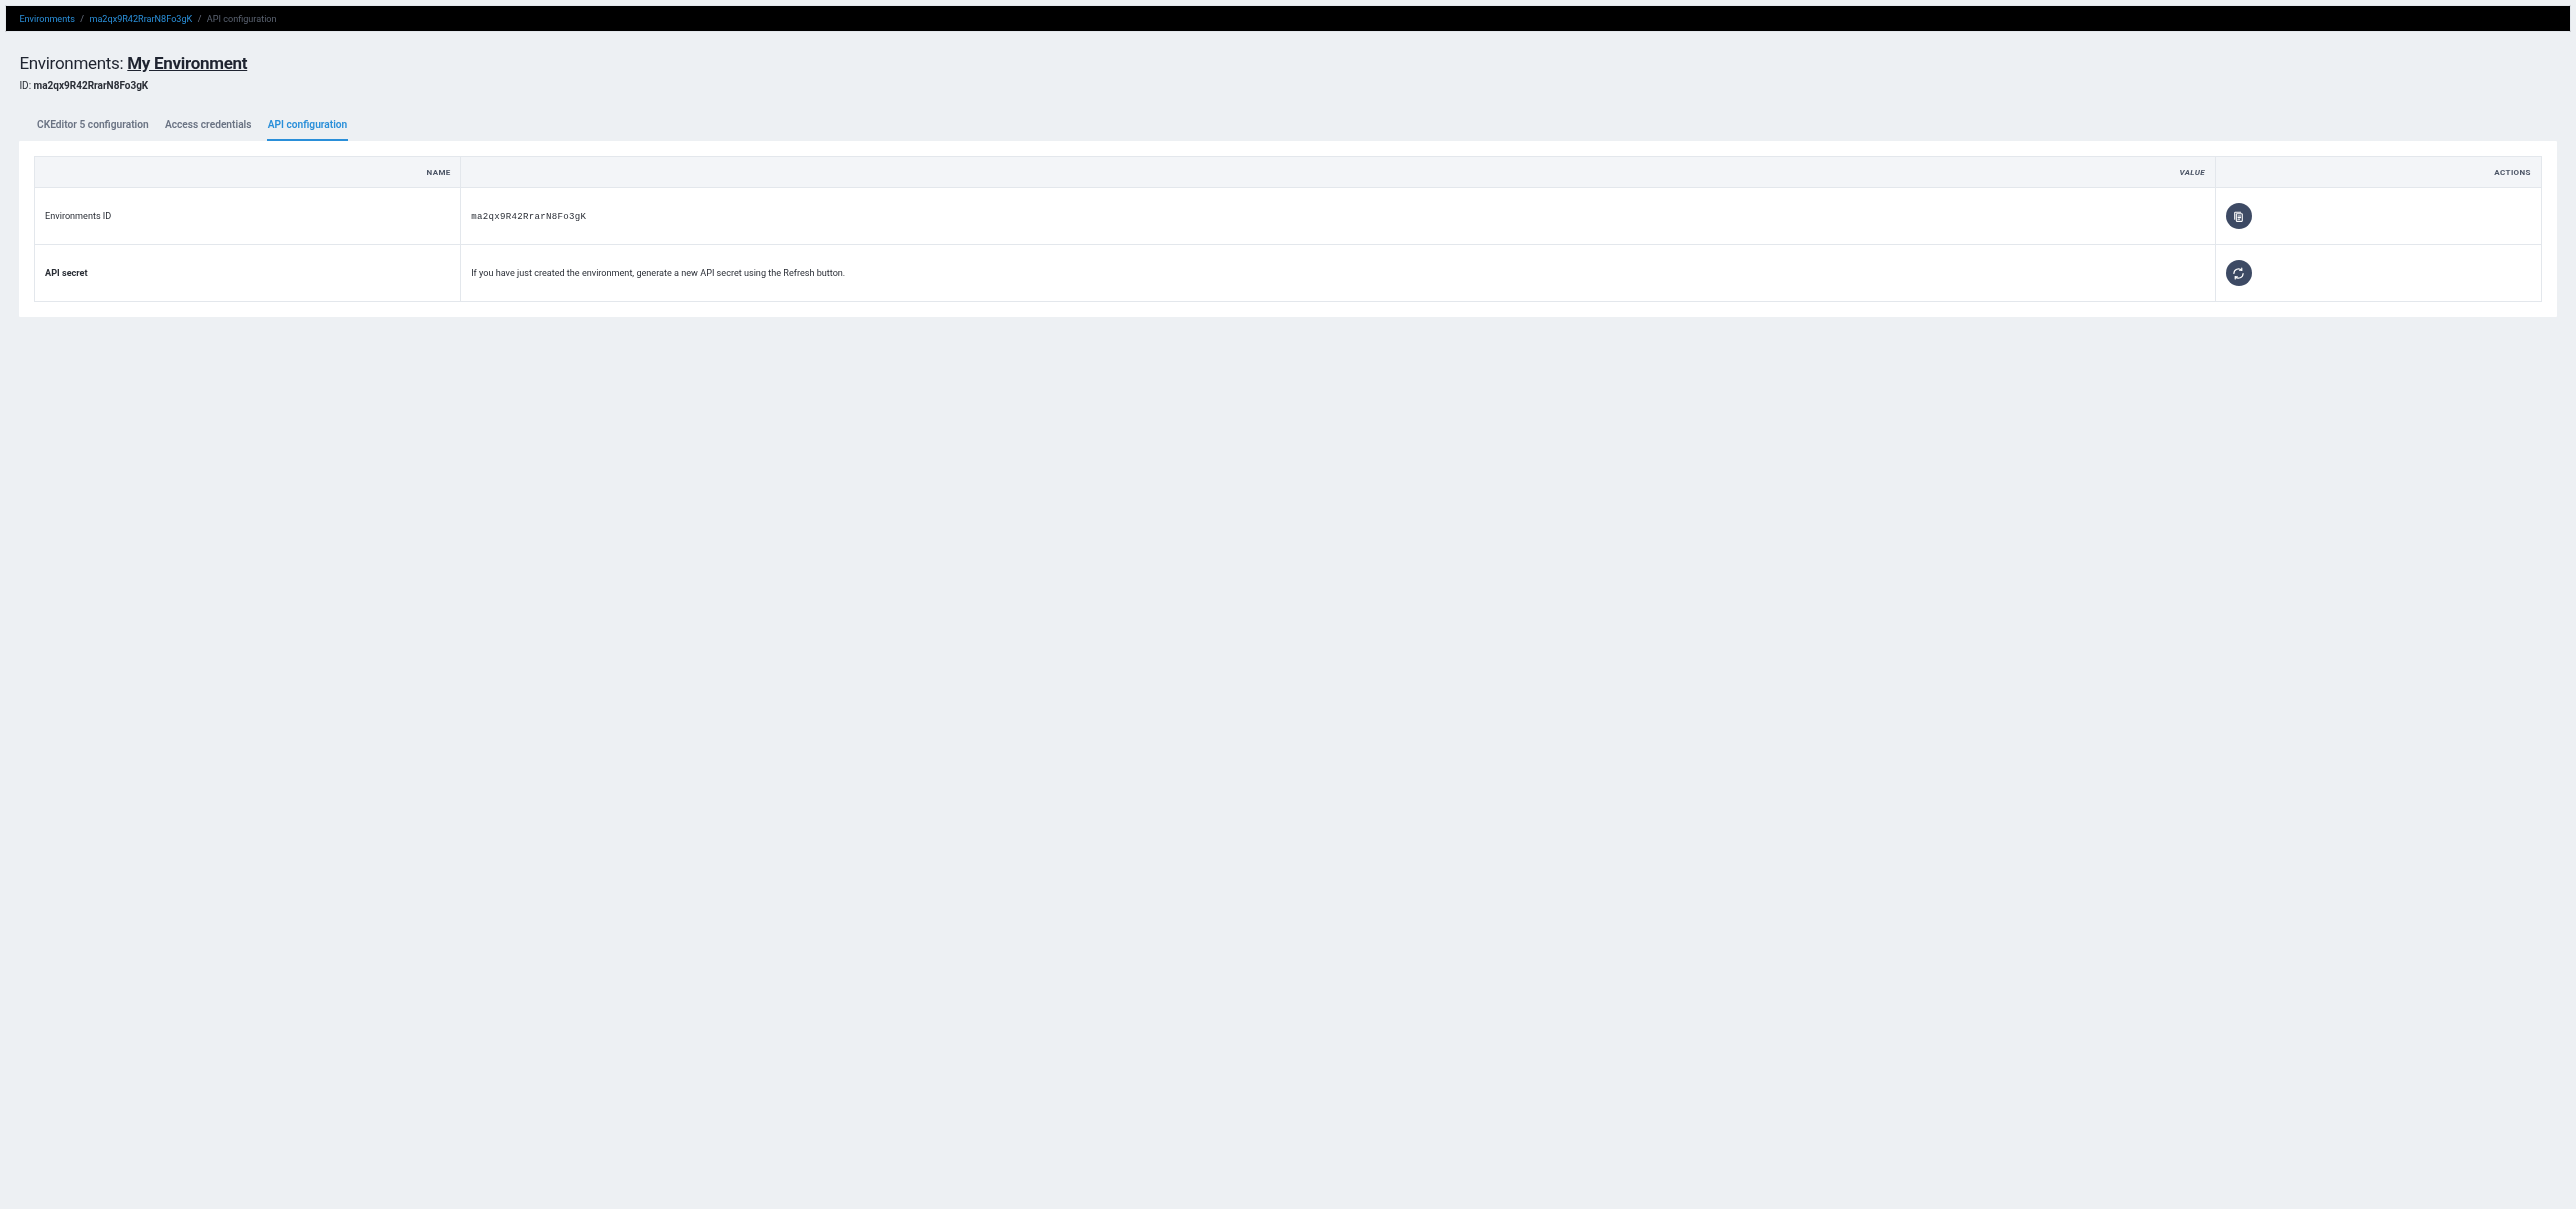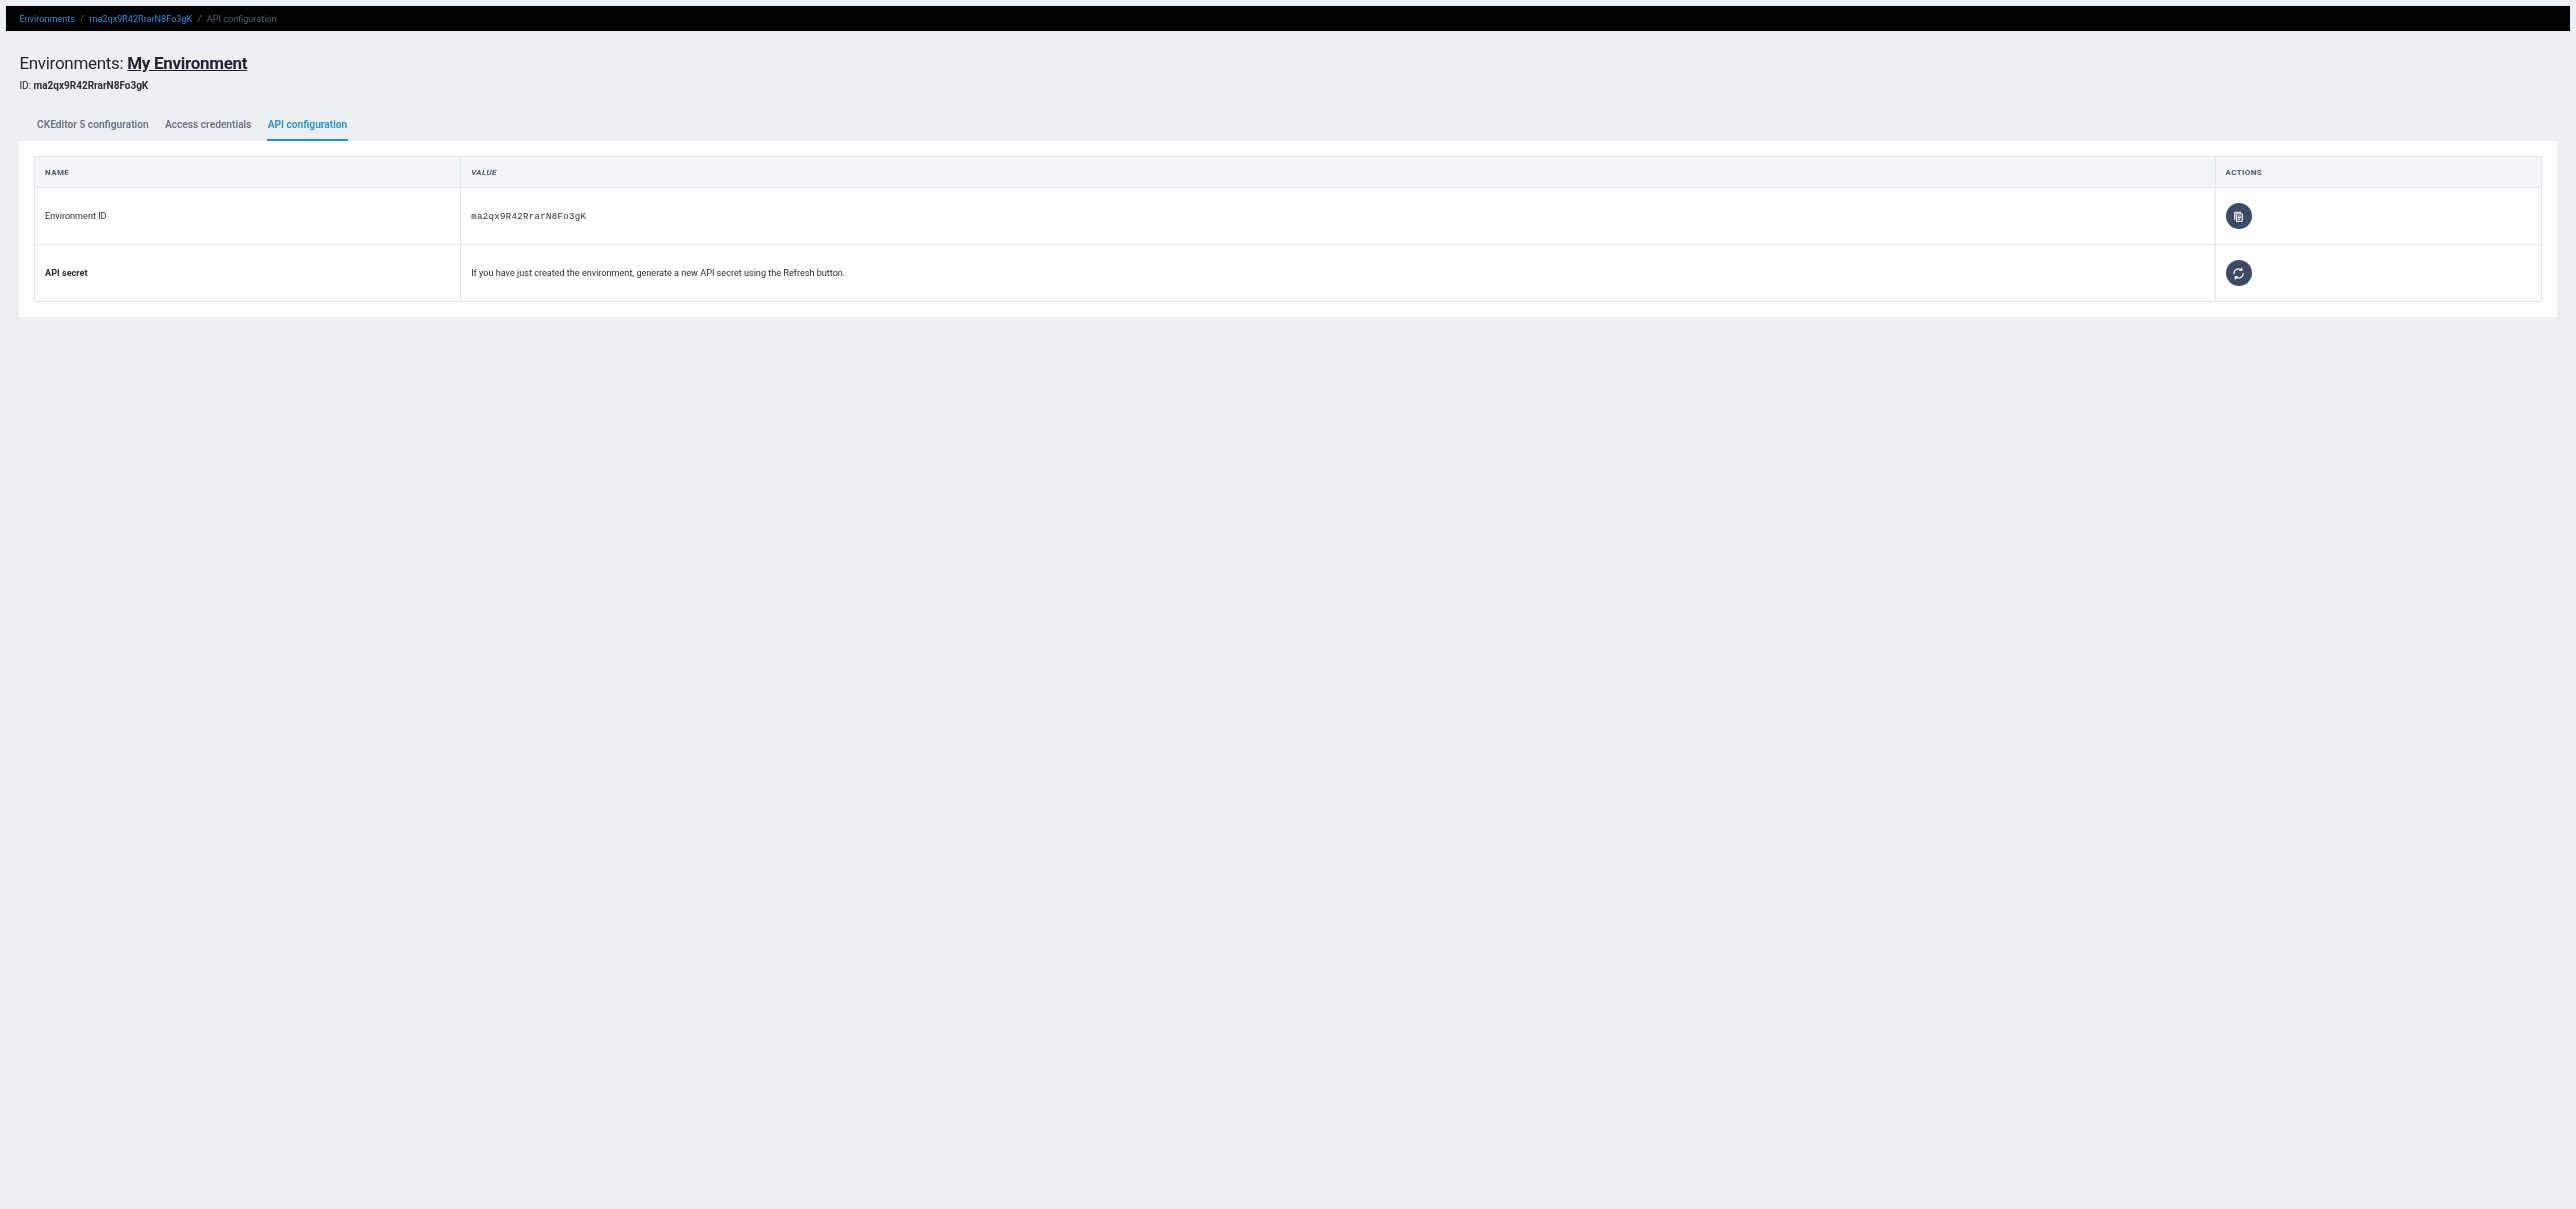--- a/index.html
+++ b/index.html
@@ -81,21 +81,21 @@
       padding: 15px;
       border-radius: 1.1px;
     }
     table {
       width: 100%;
       border-collapse: collapse;
       border: 0.5px solid #e3e7ec;
     }
     thead th {
       background: #f3f5f8;
-      text-align: left;
+      text-align: right;
       font-size: 8px;
       font-weight: 700;
       letter-spacing: 0.4px;
       color: #4c5566;
       padding: 10.8px 9.7px;
       border: 0.5px solid #e3e7ec;
     }
     tbody td {
       padding: 15px 9.7px;
       border: 0.5px solid #e3e7ec;
@@ -172,21 +172,21 @@
   <table>
     <thead>
       <tr>
         <th class="col-name">NAME</th>
         <th class="col-value">VALUE</th>
         <th class="col-actions">ACTIONS</th>
       </tr>
     </thead>
     <tbody>
       <tr>
-        <td class="name-cell">Environment ID</td>
+        <td class="name-cell">Environments ID</td>
         <td><span class="value-mono">ma2qx9R42RrarN8Fo3gK</span></td>
         <td>
           <button class="action-btn">
             <svg viewBox="0 0 24 24" fill="none" stroke="currentColor" stroke-width="2" stroke-linecap="round" stroke-linejoin="round">
               <rect x="8" y="7" width="11" height="14" rx="1"></rect>
               <path d="M5 17 V5 a1 1 0 0 1 1 -1 h10"></path>
               <line x1="11" y1="11" x2="16" y2="11"></line>
               <line x1="11" y1="14" x2="16" y2="14"></line>
               <line x1="11" y1="17" x2="14" y2="17"></line>
             </svg>

